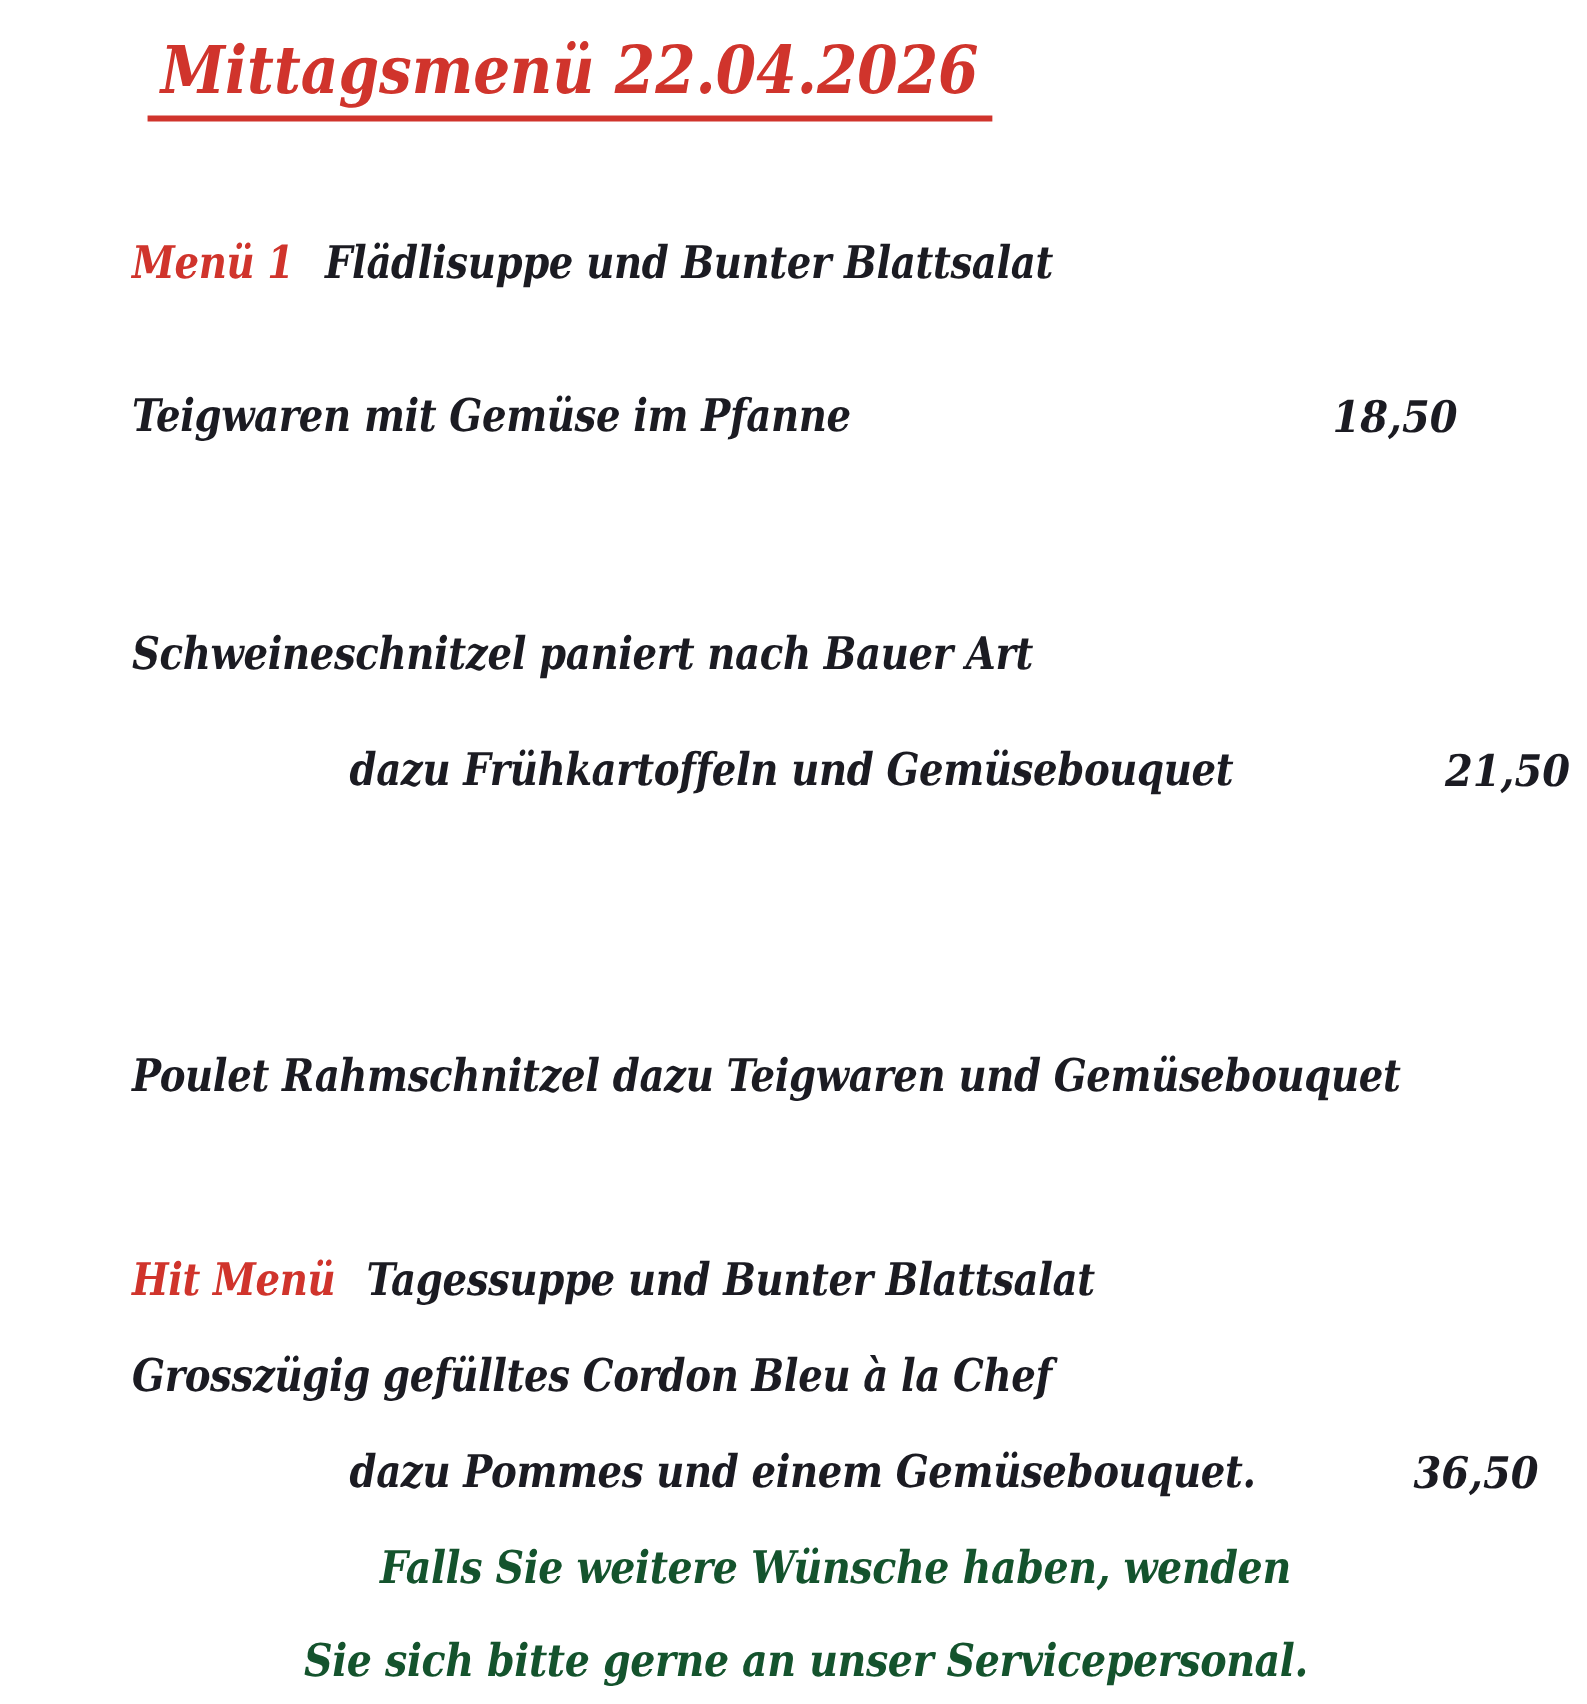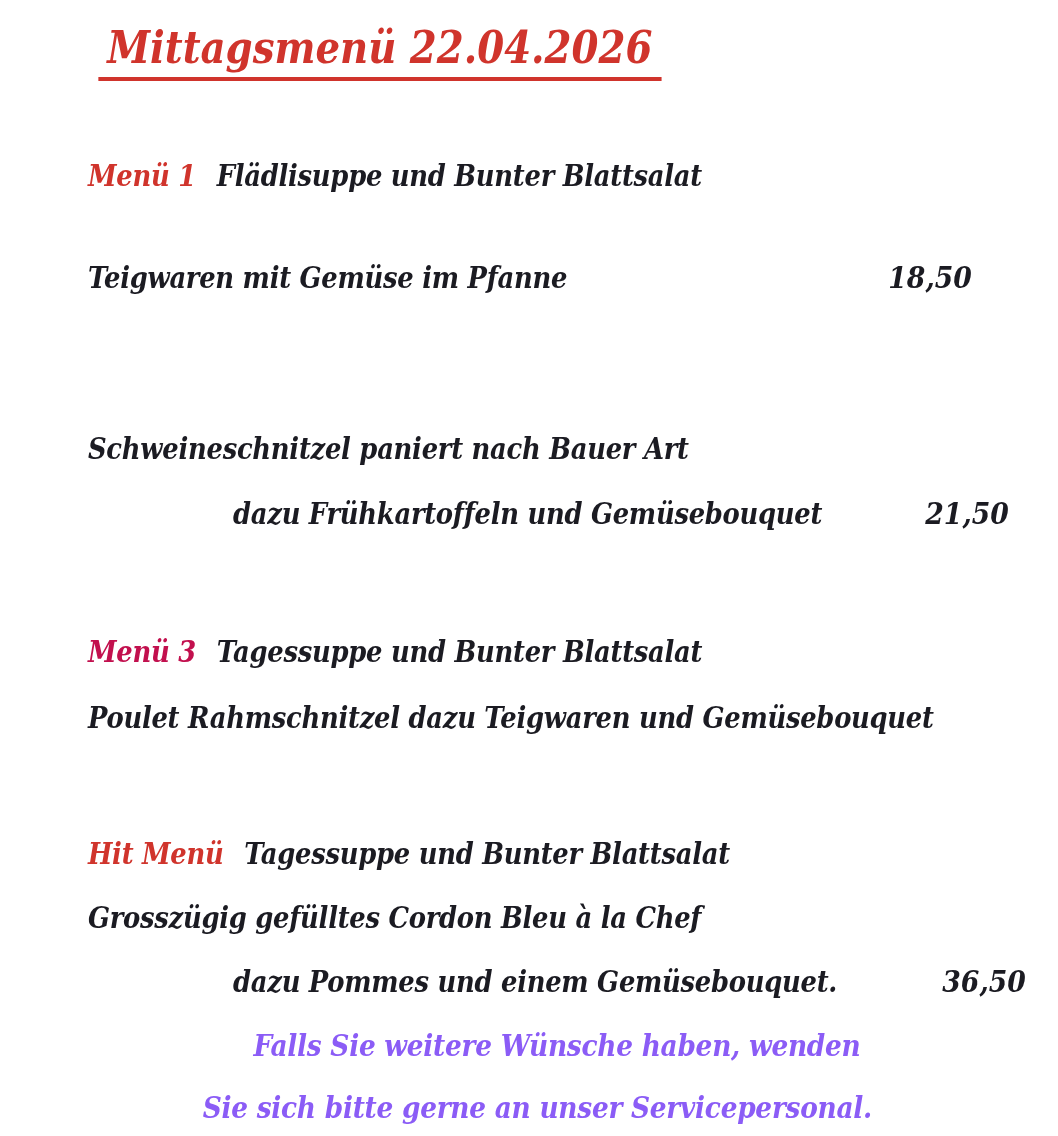--- a/index.html
+++ b/index.html
@@ -60,35 +60,35 @@
   .price {
     font-size: 29px;
     color: #1b1b22;
     transform: scaleX(0.92);
     transform-origin: right center;
   }
   
   .r-m1-head  { top: 158px; }
   .r-m1-main  { top: 225px; margin-top: 35px; }
   .r-m2-head  { top: 366px; }
-  .r-m2-main  { top: 431px; }
-  .r-m2-side  { top: 496px; }
+  .r-m2-main  { top: 419px; }
+  .r-m2-side  { top: 496px; gap: 38px; }
   .r-m3-head  { top: 634px; }
   .r-m3-main  { top: 700px; }
   .r-hit-head { top: 836px; }
   .r-hit-main { top: 900px; }
   .r-hit-side { top: 964px; }
   
   .footer-line {
     position: absolute;
     left: 0;
     right: 0;
     padding-left: 56px;
     text-align: center;
-    color: #8b5cf6;
+    color: #14532d;
     font-size: 30px;
     white-space: nowrap;
   }
   .footer-line .text-group {
     transform: scaleX(0.88);
     transform-origin: center;
     display: inline-block;
   }
   .f1 { top: 1028px; }
   .f2 { top: 1090px; padding-left: 16px; }
@@ -120,26 +120,20 @@
       <span class="course">Schweineschnitzel paniert nach Bauer Art</span>
     </span>
   </div>
   <div class="row r-m2-side indent">
     <span class="text-group">
       <span class="course">dazu Frühkartoffeln und Gemüsebouquet</span>
     </span>
     <span class="price">21,50</span>
   </div>
 
-  <div class="row r-m3-head">
-    <span class="text-group">
-      <span class="menu-label-pink">Menü 3</span>
-      <span class="course">Tagessuppe und Bunter Blattsalat</span>
-    </span>
-  </div>
   <div class="row r-m3-main">
     <span class="text-group">
       <span class="course">Poulet Rahmschnitzel dazu Teigwaren und Gemüsebouquet</span>
     </span>
 
   </div>
 
   <div class="row r-hit-main">
     <span class="text-group">
       <span class="course">Grosszügig gefülltes Cordon Bleu à la Chef</span>

